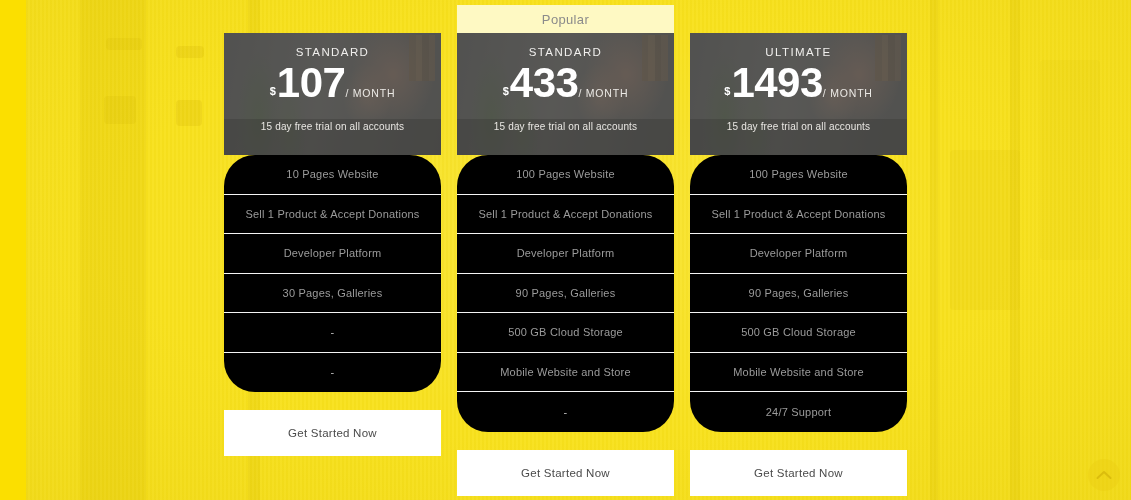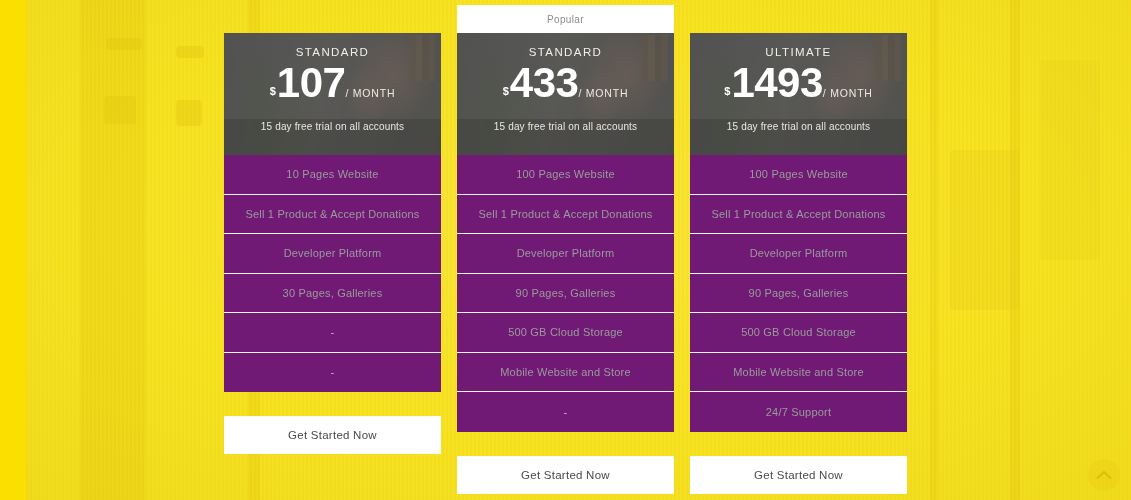--- a/index.html
+++ b/index.html
@@ -69,25 +69,25 @@
   .plan {
     position: absolute;
     top: 33px;
     width: 217px;
   }
   .plan.featured { top: 5px; }
 
   
   .ribbon {
     height: 28px;
-    background: #ffffff;
-    display: flex;
-    align-items: center;
-    justify-content: center;
-    font-size: 10px;
+    background: #fef9c3;
+    display: flex;
+    align-items: center;
+    justify-content: center;
+    font-size: 13px;
     color: #8b8b8b;
     letter-spacing: .35px;
   }
 
   
   .phead {
     position: relative;
     height: 122px;
     overflow: hidden;
     background: #5d5d5a;
@@ -163,39 +163,40 @@
 
   .trial {
     margin-top: 17px;
     font-size: 10px;
     color: #e9e7e3;
     letter-spacing: .15px;
   }
 
   
   .features {
-    background: #701a75;
+    background: #000000;
+    border-radius: 31px;
   }
   .feature {
     height: 39.5px;
     display: flex;
     align-items: center;
     justify-content: center;
     font-size: 11px;
     color: #9b9b9b;
     letter-spacing: .2px;
     border-bottom: 1px solid #f4f4f4;
   }
   .feature:last-child { border-bottom: none; }
   .feature.empty { color: #bdbdbd; }
 
   
   .cta {
-    margin-top: 24px;
-    height: 38px;
+    margin-top: 18px;
+    height: 46px;
     background: #ffffff;
     display: flex;
     align-items: center;
     justify-content: center;
     font-size: 11.5px;
     color: #4a4a4a;
     letter-spacing: .25px;
     cursor: pointer;
   }
 

